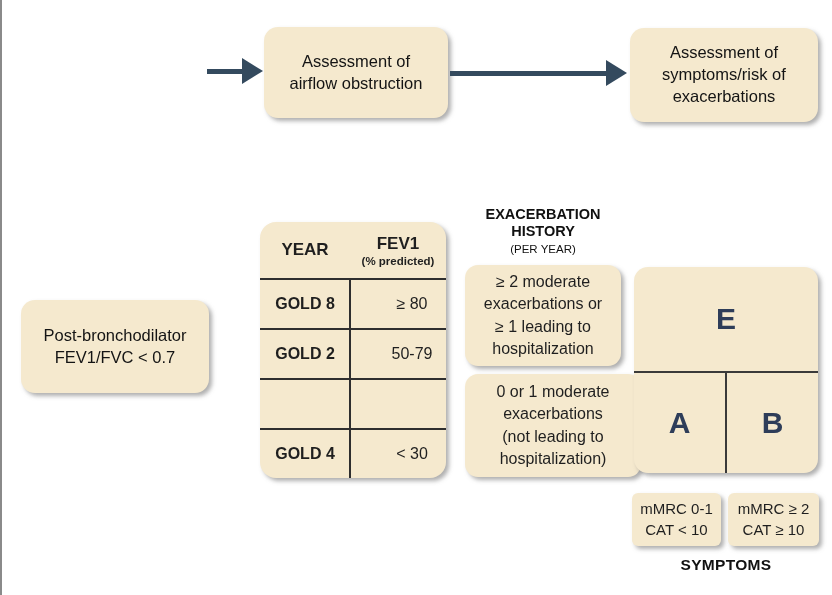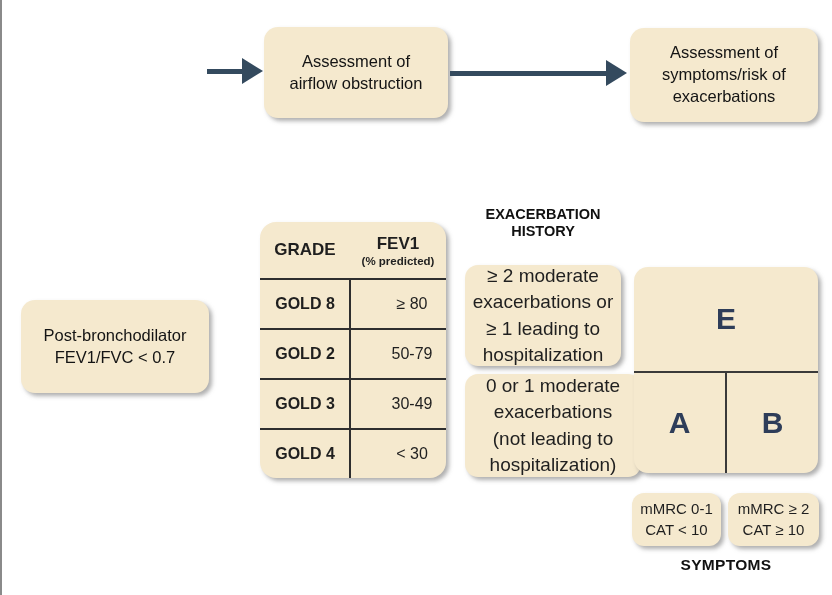--- a/index.html
+++ b/index.html
@@ -44,37 +44,37 @@
   .t-hline { position: absolute; left: 0; width: 186px; height: 2px; background: #2e2e2e; }
   .t-vline { position: absolute; left: 89px; top: 56px; width: 2px; height: 200px; background: #2e2e2e; }
   .grade-hdr { font-weight: bold; font-size: 17px; }
   .fev-hdr-sub { font-weight: bold; font-size: 11.5px; margin-top: 1px; }
   .gold-label { font-weight: bold; font-size: 16px; }
   .gold-value { font-size: 16px; padding-left: 28px; }
   
   .exac-heading { position: absolute; left: 458px; top: 206px; width: 166px; text-align: center; }
   .exac-heading .h1 { font-weight: bold; font-size: 14.5px; line-height: 1.18; color: #111; }
   .exac-heading .h2 { font-size: 11.5px; margin-top: 3px; color: #111; }
-  .exac-box { font-size: 19px; line-height: 1.38; border-radius: 13px; }
+  .exac-box { font-size: 16px; line-height: 1.38; border-radius: 13px; }
   
   .eab-grid {
     position: absolute; left: 632px; top: 267px;
     width: 184px; height: 206px;
     background: #f5e9ce; border-radius: 14px;
     box-shadow: 3px 3px 4px rgba(110,110,110,.55);
     overflow: hidden;
   }
   .eab-hline { position: absolute; left: 0; top: 104px; width: 184px; height: 2px; background: #3a3a3a; }
   .eab-vline { position: absolute; left: 91px; top: 106px; width: 2px; height: 100px; background: #3a3a3a; }
   .eab-cell { position: absolute; display: flex; align-items: center; justify-content: center;
     font-weight: bold; font-size: 30px; color: #2e3d59; }
   .cell-e { left: 0; top: 0; width: 184px; height: 104px; }
   .cell-a { left: 0; top: 106px; width: 91px; height: 100px; }
   .cell-b { left: 93px; top: 106px; width: 91px; height: 100px; }
-  .mmrc { font-size: 15px; line-height: 1.35; border-radius: 12px; }
+  .mmrc { font-size: 15px; line-height: 1.35; border-radius: 6px; }
   .symptoms-label {
     position: absolute; left: 632px; top: 556px; width: 184px;
     text-align: center; font-weight: bold; font-size: 15.5px; color: #111;
     letter-spacing: .3px;
   }
 </style>
 </head>
 <body>
 
 <div class="canvas">
@@ -97,52 +97,49 @@
 exacerbations</div>
   </div>
 
   <div class="box" style="left:19px; top:300px; width:188px; height:93px;">
     <div class="flow-text multiline">Post-bronchodilator
 FEV1/FVC &lt; 0.7</div>
   </div>
 
   <div class="grade-table">
     <div class="t-row" style="top:0; height:56px;">
-      <div class="t-cell c1 grade-hdr">GRADE</div>
+      <div class="t-cell c1 grade-hdr">YEAR</div>
       <div class="t-cell c2" style="flex-direction:column;">
         <div class="grade-hdr">FEV1</div>
         <div class="fev-hdr-sub">(% predicted)</div>
       </div>
     </div>
     <div class="t-hline" style="top:56px;"></div>
     <div class="t-row" style="top:58px; height:48px;">
       <div class="t-cell c1 gold-label">GOLD 8</div>
       <div class="t-cell c2 gold-value">≥ 80</div>
     </div>
     <div class="t-hline" style="top:106px;"></div>
     <div class="t-row" style="top:108px; height:48px;">
       <div class="t-cell c1 gold-label">GOLD 2</div>
       <div class="t-cell c2 gold-value">50-79</div>
     </div>
     <div class="t-hline" style="top:156px;"></div>
-    <div class="t-row" style="top:158px; height:48px;">
-      <div class="t-cell c1 gold-label">GOLD 3</div>
-      <div class="t-cell c2 gold-value">30-49</div>
-    </div>
     <div class="t-hline" style="top:206px;"></div>
     <div class="t-row" style="top:208px; height:48px;">
       <div class="t-cell c1 gold-label">GOLD 4</div>
       <div class="t-cell c2 gold-value">&lt; 30</div>
     </div>
     <div class="t-vline"></div>
   </div>
 
   <div class="exac-heading">
     <div class="h1 multiline">EXACERBATION
 HISTORY</div>
+    <div class="h2">(PER YEAR)</div>
   </div>
 
   <div class="box exac-box" style="left:463px; top:265px; width:156px; height:101px;">
     <div class="multiline">≥ 2 moderate
 exacerbations or
 ≥ 1 leading to
 hospitalization</div>
   </div>
   <div class="box exac-box" style="left:463px; top:374px; width:176px; height:103px;">
     <div class="multiline">0 or 1 moderate

